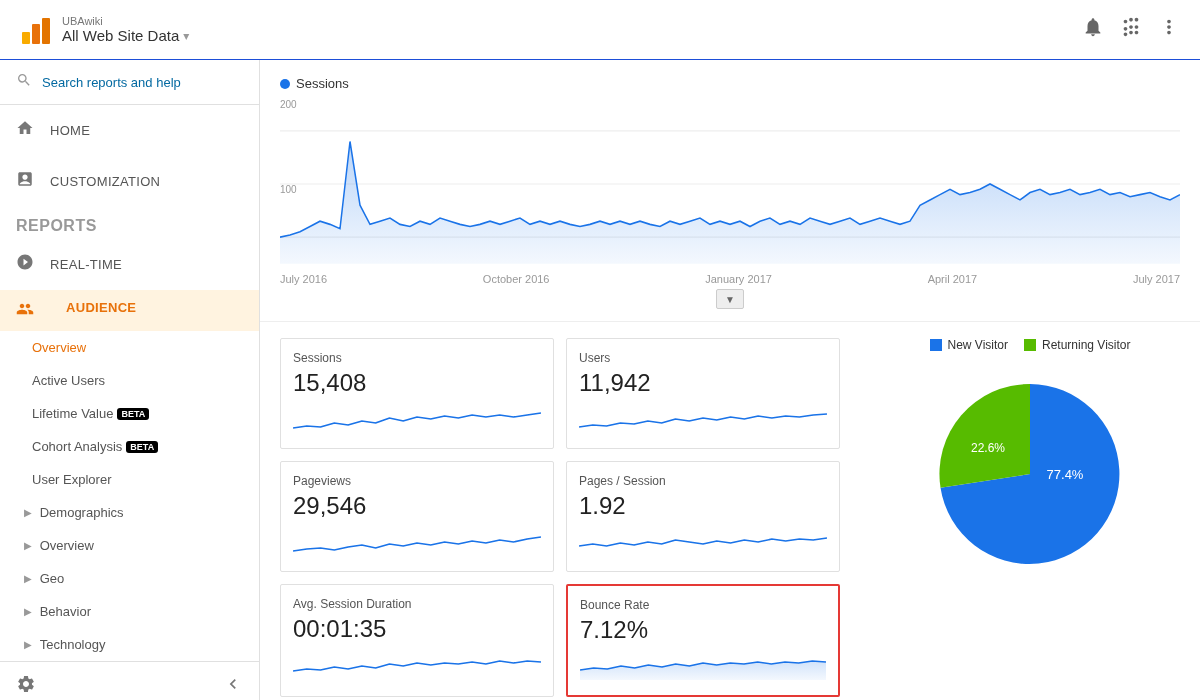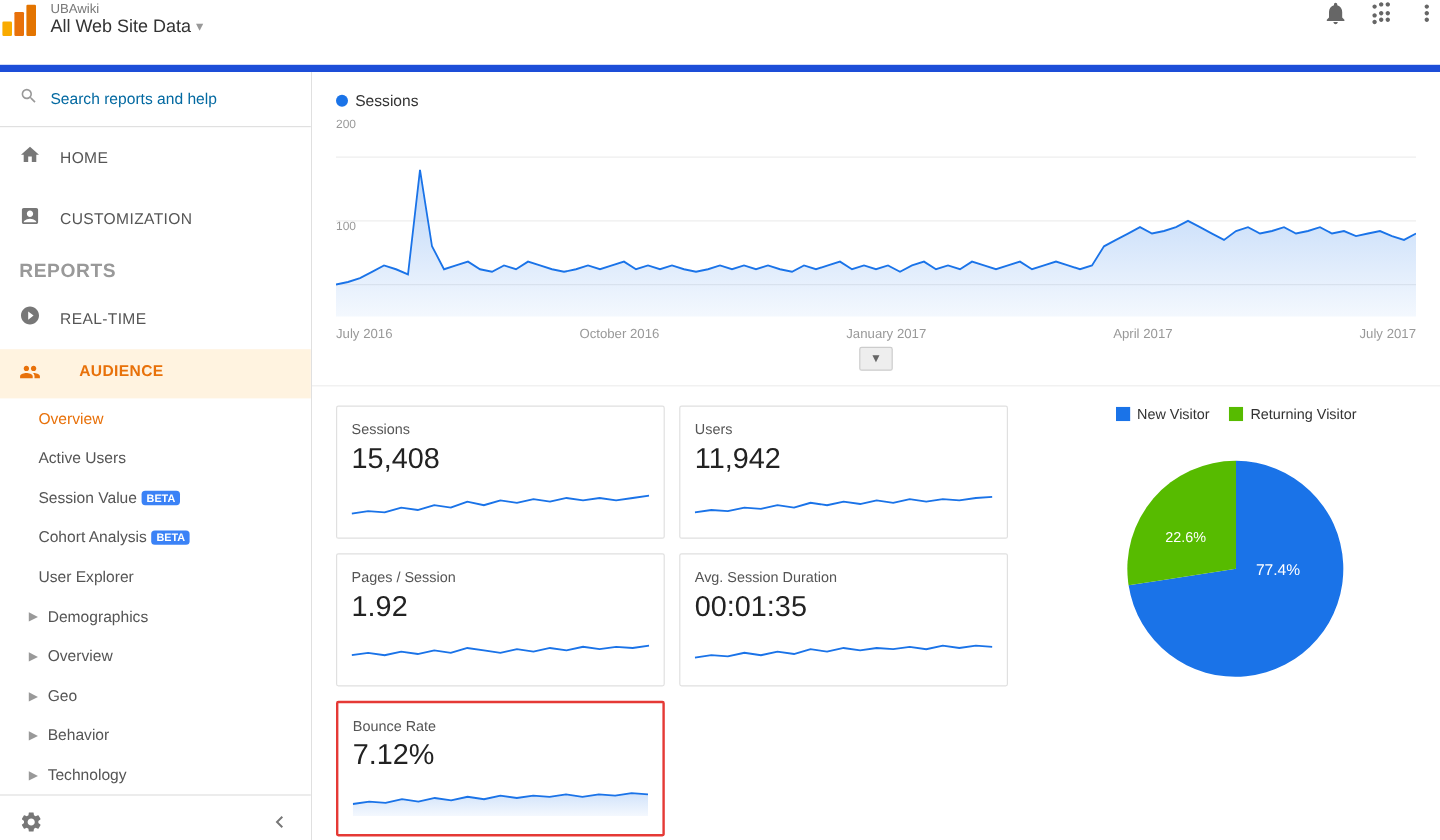--- a/index.html
+++ b/index.html
@@ -2,24 +2,24 @@
 <html><head>
   <meta charset="utf-8">
   <style>
     * { box-sizing: border-box; margin: 0; padding: 0; }
     body { font-family: 'Arial', sans-serif; font-size: 13px; color: #333; background: #f5f5f5; display: flex; flex-direction: column; height: 700px; overflow: hidden; }
 
     
     .header {
       height: 60px;
       background: #fff;
-      border-bottom: 6px solid #1d4ed8;
-      display: flex;
-      align-items: flex-start;
-      padding: 0 0;
+      border-bottom: 1px solid #1d4ed8;
+      display: flex;
+      align-items: center;
+      padding: 0 20px;
       flex-shrink: 0;
       z-index: 10;
     }
     .header-logo {
       display: flex;
       align-items: center;
       gap: 10px;
     }
     .logo-icon {
       width: 32px;
@@ -132,21 +132,21 @@
       padding: 9px 16px 9px 24px;
       cursor: pointer;
       color: #555;
       font-size: 13px;
       gap: 8px;
     }
     .expand-arrow { font-size: 10px; color: #999; }
 
     .badge {
       font-size: 9px;
-      background: #3b82f6;
+      background: #000000;
       color: #fff;
       border-radius: 3px;
       padding: 1px 4px;
       margin-left: 4px;
       font-weight: 600;
     }
 
     .sidebar-footer {
       margin-top: auto;
       display: flex;
@@ -388,21 +388,21 @@
       <span>AUDIENCE</span>
     </div>
 
     <div class="sidebar-sub-item active">
       <span>Overview</span>
     </div>
     <div class="sidebar-sub-item">
       <span>Active Users</span>
     </div>
     <div class="sidebar-sub-item">
-      <span>Session Value</span>
+      <span>Lifetime Value</span>
       <span class="badge">BETA</span>
     </div>
     <div class="sidebar-sub-item">
       <span>Cohort Analysis</span>
       <span class="badge">BETA</span>
     </div>
     <div class="sidebar-sub-item">
       <span>User Explorer</span>
     </div>
 
@@ -496,20 +496,27 @@
           </div>
 
           <div class="metric-card">
             <div class="metric-label">Users</div>
             <div class="metric-value">11,942</div>
             <svg class="mini-chart" viewBox="0 0 180 30" preserveAspectRatio="none">
               <path d="M0,24 L10,22 L20,23 L30,20 L40,21 L50,18 L60,20 L70,16 L80,18 L90,15 L100,17 L110,14 L120,16 L130,13 L140,15 L150,13 L160,14 L170,12 L180,11" fill="none" stroke="#1a73e8" stroke-width="1.5"></path>
             </svg>
           </div>
 
+          <div class="metric-card">
+            <div class="metric-label">Pageviews</div>
+            <div class="metric-value">29,546</div>
+            <svg class="mini-chart" viewBox="0 0 180 30" preserveAspectRatio="none">
+              <path d="M0,25 L10,23 L20,22 L30,24 L40,21 L50,19 L60,22 L70,18 L80,20 L90,17 L100,19 L110,16 L120,18 L130,15 L140,17 L150,14 L160,16 L170,13 L180,11" fill="none" stroke="#1a73e8" stroke-width="1.5"></path>
+            </svg>
+          </div>
 
           <div class="metric-card">
             <div class="metric-label">Pages / Session</div>
             <div class="metric-value">1.92</div>
             <svg class="mini-chart" viewBox="0 0 180 30" preserveAspectRatio="none">
               <path d="M0,20 L10,18 L20,20 L30,17 L40,19 L50,16 L60,18 L70,14 L80,16 L90,18 L100,15 L110,17 L120,14 L130,16 L140,13 L150,15 L160,13 L170,14 L180,12" fill="none" stroke="#1a73e8" stroke-width="1.5"></path>
             </svg>
           </div>
 
           <div class="metric-card">

